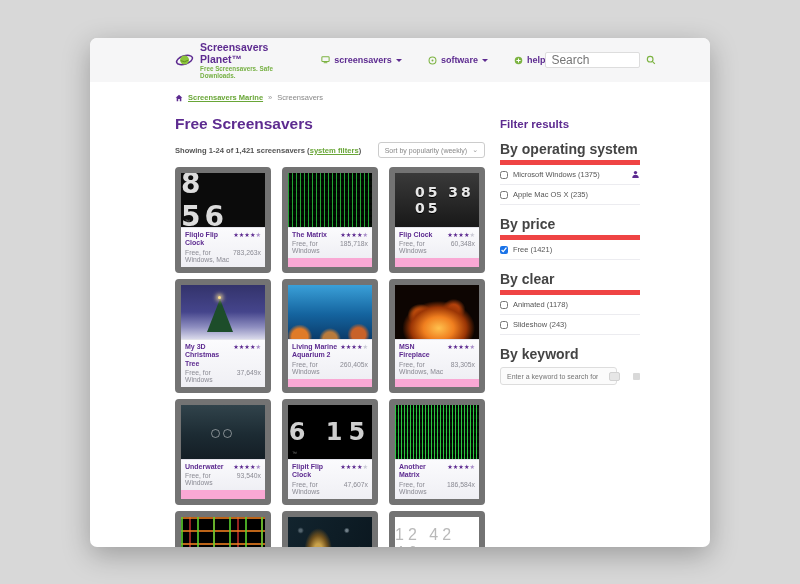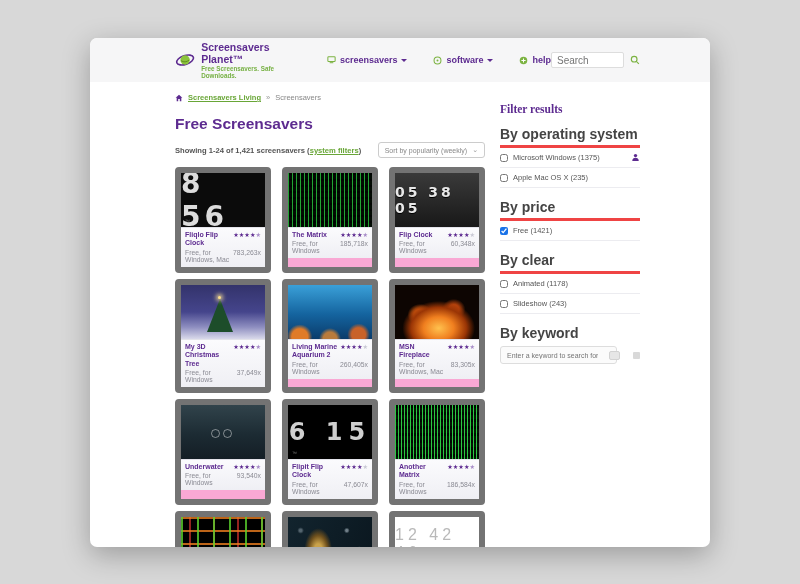--- a/index.html
+++ b/index.html
@@ -15,22 +15,22 @@
                  padding:0 70px 0 85px; border-radius:7px 7px 0 0; }
   .brand { display:flex; align-items:center; gap:6px; }
   .brand-text .brand-title { color:#5d2b90; font-weight:bold; font-size:10.5px; line-height:1.15; }
   .brand-text .brand-tagline { color:#76b043; font-size:6.3px; font-weight:bold; }
   .nav { display:flex; gap:26px; margin-left:44px; align-items:center; }
   .nav-item { display:flex; align-items:center; gap:4px; color:#5d2b90; font-weight:bold;
               font-size:9px; text-decoration:none; cursor:pointer; }
   .caret { width:0; height:0; border-left:3px solid transparent; border-right:3px solid transparent;
            border-top:3.5px solid #5d2b90; margin-top:1px; }
   .search { margin-left:auto; display:flex; align-items:center; gap:6px; }
-  .search input { width:73px; height:16px; border:1px solid #ddd; border-radius:2px;
-                  font-size:10px; padding:0 5px; color:#555; background:#fff; outline:none;
+  .search input { width:95px; height:16px; border:1px solid #ddd; border-radius:2px;
+                  font-size:12px; padding:0 5px; color:#555; background:#fff; outline:none;
                   font-family:"Liberation Sans",sans-serif; }
 
   
   .breadcrumb { display:flex; align-items:center; gap:5px; padding:11px 70px 0 85px; font-size:7.5px; }
   .crumb-link { color:#69a637; font-weight:bold; text-decoration:underline; cursor:pointer; }
   .crumb-sep { color:#999; }
   .crumb-current { color:#888; }
 
   
   .content { display:flex; gap:15px; padding:0 70px 0 85px; }
@@ -57,21 +57,21 @@
   .star.filled { color:#5d2b90; } .star.half { color:#a78cc8; } .star.empty { color:#c9c9d4; }
   .lrow2 { display:flex; justify-content:space-between; font-size:6.8px; color:#8a8a93; margin-top:1px; }
 
   
   .t-fliqlo { background:#0b0b0b; } .t-fliqlo .thumb-text { font-size:28px; letter-spacing:4px; color:#dcdcdc; }
   .t-matrix { background:#010a02;
     background-image:repeating-linear-gradient(90deg,rgba(40,190,60,.85) 0 1px,transparent 1px 4px),
                      repeating-linear-gradient(180deg,rgba(0,0,0,.75) 0 2px,transparent 2px 6px); }
   .t-flipclock { background:linear-gradient(#3a3a3a,#181818); }
   .t-flipclock .thumb-text { font-size:14px; letter-spacing:3px; color:#e8e8e8;
-    text-shadow:0 1px 0 #000; }
+    text-shadow:0 1px 0 #000;padding-left:20px; }
   .t-xmastree { background:linear-gradient(180deg,#33336b 0%,#45458c 50%,#8e8ec0 78%,#d9d9ea 100%); }
   .t-xmastree::before { content:""; position:absolute; left:26px; bottom:7px;
     border-left:13px solid transparent; border-right:13px solid transparent; border-bottom:33px solid #1d4d2a; }
   .t-xmastree::after { content:""; position:absolute; left:37px; bottom:40px; width:3px; height:3px;
     border-radius:50%; background:#ffe08a; box-shadow:0 0 4px 2px rgba(255,230,150,.8); }
   .t-aquarium { background:
     radial-gradient(circle at 14% 96%, #e07b28 0 9%, transparent 14%),
     radial-gradient(circle at 84% 92%, #c8622a 0 8%, transparent 13%),
     radial-gradient(circle at 50% 100%, #b97b3c 0 10%, transparent 16%),
     linear-gradient(180deg,#3aa0d8,#14639e 55%,#0b3c6b); }
@@ -110,23 +110,23 @@
     linear-gradient(128deg,transparent 24%,rgba(255,255,255,.4) 30%,transparent 37%),
     linear-gradient(135deg,#05070d,#101b30 60%,#05070d); }
   .t-nightxmas { background-color:#30140a; background-image:
     radial-gradient(circle at 16% 66%, #ff9b3a 0 6%, #a84a10 17%, transparent 36%),
     radial-gradient(circle at 74% 58%, #1d4d2a 0 13%, #143a20 24%, transparent 42%),
     radial-gradient(circle at 50% 15%, rgba(120,60,30,.8) 0 20%, transparent 50%),
     linear-gradient(180deg,#57301c,#2a1209); }
 
   
   .sidebar { width:140px; }
-  .filter-title { color:#5d2b90; font-size:11.5px; font-weight:bold; margin:1px 0 10px;font-family:Liberation Serif, serif; }
+  .filter-title { color:#5d2b90; font-size:11.5px; font-weight:bold; margin:16px 0 10px; }
   .group-title { font-size:14px; font-weight:bold; color:#444; margin:11px 0 3px; }
-  .filter-rows { border-top:3px solid #ef4444; }
+  .filter-rows { border-top:5px solid #ef4444; }
   .filter-row { display:flex; align-items:center; gap:5px; padding:5px 0; border-bottom:1px solid #ececf0;
                 font-size:7.5px; color:#555; cursor:pointer; }
   .filter-row input { width:8px; height:8px; accent-color:#1a73e8; margin:0; }
   .row-user-icon { margin-left:auto; display:flex; }
   .keyword-wrap { position:relative; margin-top:5px; display:flex; align-items:center; gap:16px; }
   .keyword-wrap input { flex:1; height:18px; border:1px solid #ddd; border-radius:3px; background:#fbfbfb;
     font-size:7px; color:#555; padding:0 18px 0 6px; outline:none; font-family:"Liberation Sans",sans-serif; }
   .kw-submit { position:absolute; right:20px; width:11px; height:9px; background:#e6e6e6;
     border:1px solid #d2d2d2; border-radius:2px; cursor:pointer; }
   .kw-help { width:7px; height:7px; background:#d9d9d9; border-radius:1px; }
@@ -179,21 +179,21 @@
         <circle cx="5" cy="5" r="3.4" fill="none" stroke="#7cb342" stroke-width="1.4"></circle>
         <line x1="7.6" y1="7.6" x2="10.6" y2="10.6" stroke="#7cb342" stroke-width="1.4"></line>
       </svg>
     </div>
   </div>
 
   <div class="breadcrumb">
     <svg width="8" height="8" viewBox="0 0 12 12" style="cursor:pointer">
       <path d="M6 1 L11 5.5 H9.5 V11 H7.2 V7.5 H4.8 V11 H2.5 V5.5 H1 Z" fill="#5d2b90"></path>
     </svg>
-    <a class="crumb-link">Screensavers Living</a>
+    <a class="crumb-link">Screensavers Marine</a>
     <span class="crumb-sep">»</span>
     <span class="crumb-current">Screensavers</span>
   </div>
 
   <div class="content">
     <div class="main">
       <h1 class="page-title">Free Screensavers</h1>
       <div class="results-row">
         <div class="results-text">
           <span>Showing 1-24 of 1,421 screensavers (</span><a class="clear-filters">system filters</a><span>)</span>

